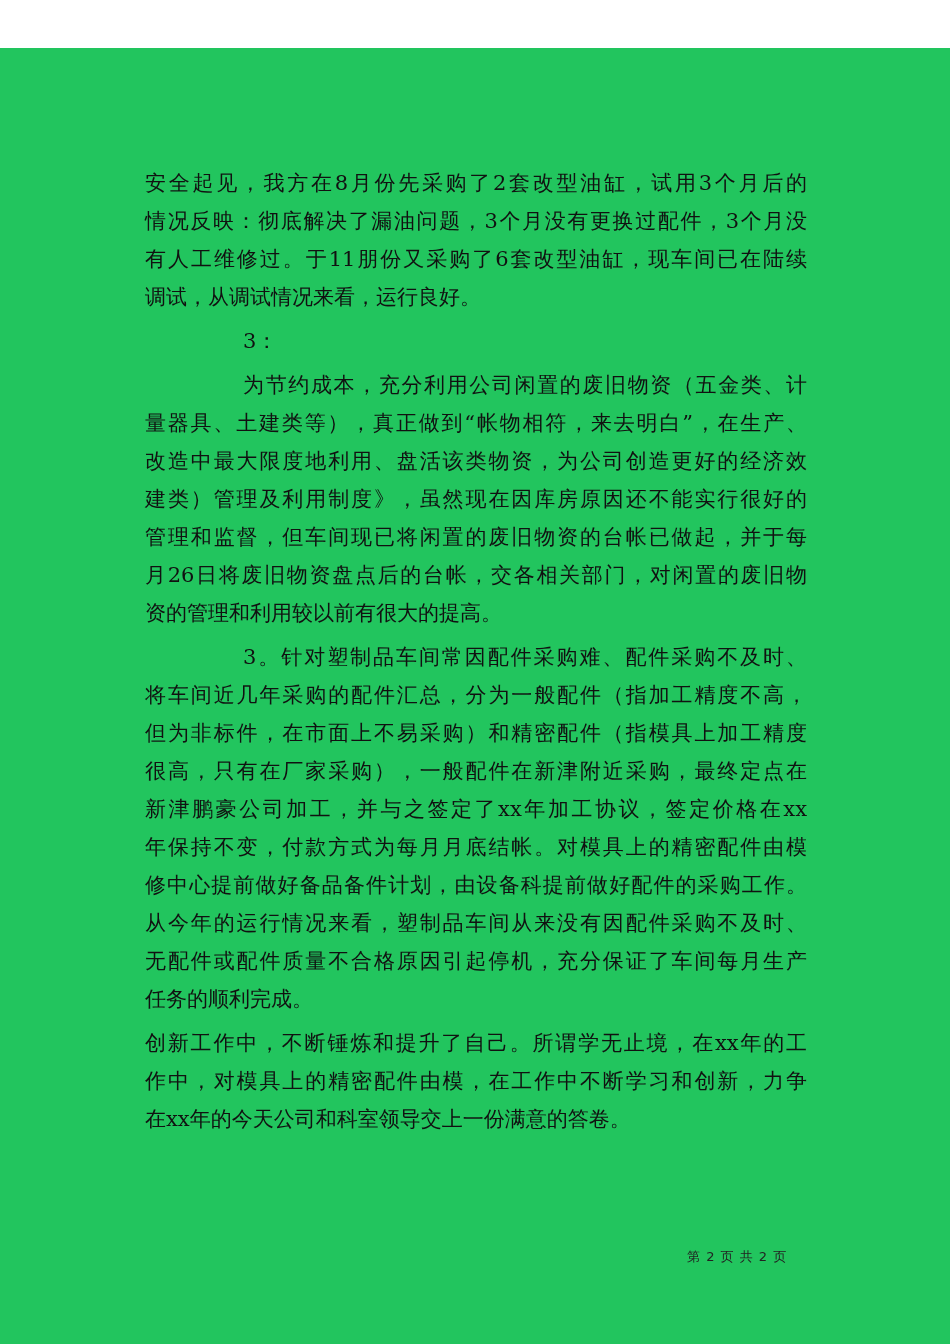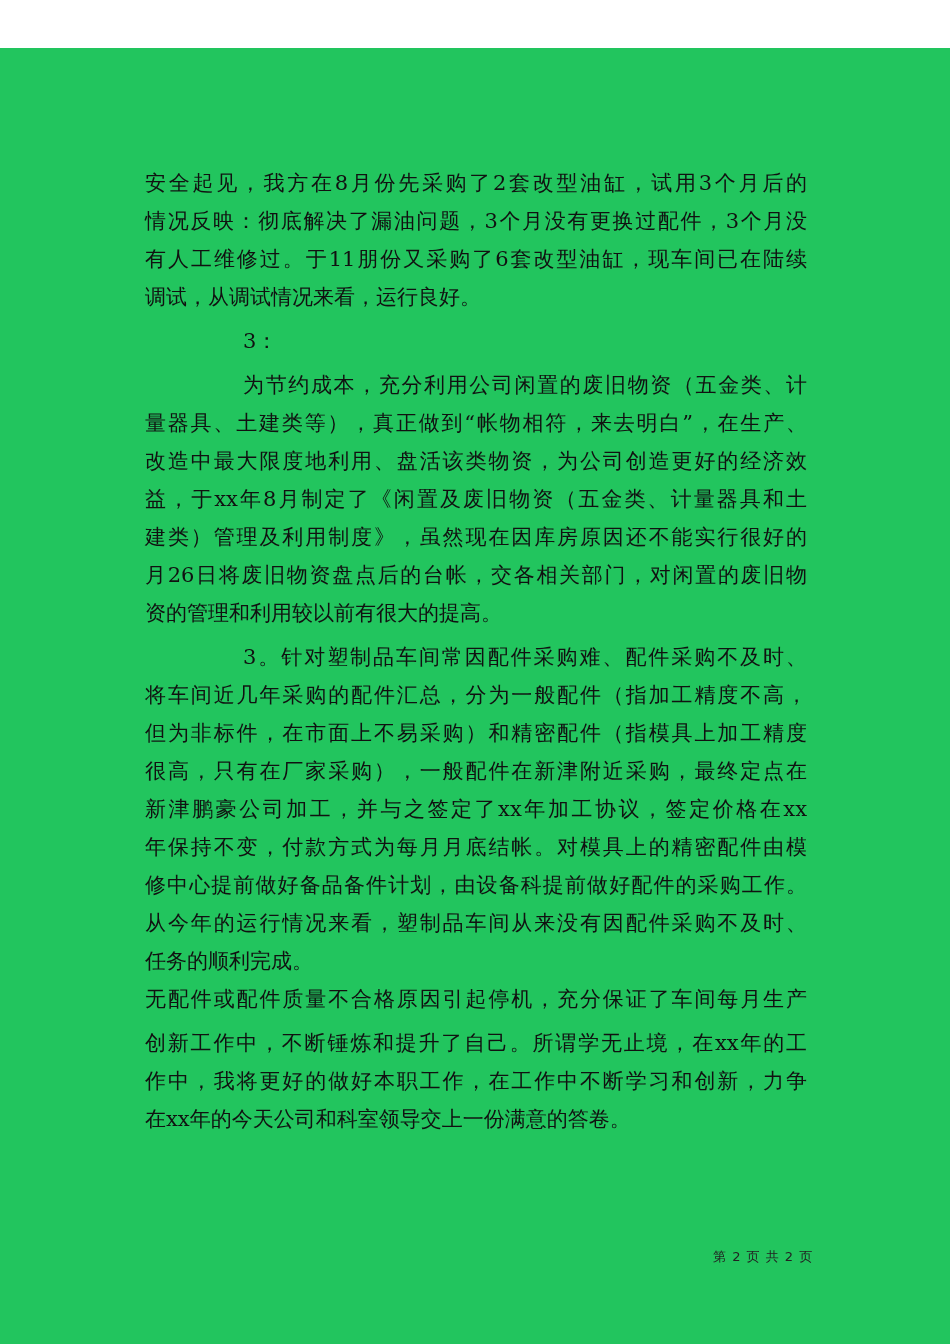--- a/index.html
+++ b/index.html
@@ -42,21 +42,21 @@
       text-align-last: left;
     }
     .line.indent {
       padding-left: 98px;
     }
     .gap {
       height: 6px;
     }
     .footer {
       position: absolute;
-      left: 713px;
+      left: 687px;
       top: 1200px;
       font-size: 13px;
       font-family: "DejaVu Sans", "Liberation Sans", sans-serif;
       color: #222222;
       letter-spacing: 1px;
     }
   </style>
 </head>
 <body>
 
@@ -73,43 +73,43 @@
 
     <div>
       <div class="line indent last">3：</div>
     </div>
     <div class="gap"></div>
 
     <div>
       <div class="line indent">为节约成本，充分利用公司闲置的废旧物资（五金类、计</div>
       <div class="line">量器具、土建类等），真正做到“帐物相符，来去明白”，在生产、</div>
       <div class="line">改造中最大限度地利用、盘活该类物资，为公司创造更好的经济效</div>
-      <div class="line">益，于xx年8月制定了《闲置及废旧物资（五金类、计量器具和土</div>
       <div class="line">建类）管理及利用制度》，虽然现在因库房原因还不能实行很好的</div>
+      <div class="line">管理和监督，但车间现已将闲置的废旧物资的台帐已做起，并于每</div>
       <div class="line">月26日将废旧物资盘点后的台帐，交各相关部门，对闲置的废旧物</div>
       <div class="line last">资的管理和利用较以前有很大的提高。</div>
     </div>
     <div class="gap"></div>
 
     <div>
       <div class="line indent">3。针对塑制品车间常因配件采购难、配件采购不及时、</div>
       <div class="line">将车间近几年采购的配件汇总，分为一般配件（指加工精度不高，</div>
       <div class="line">但为非标件，在市面上不易采购）和精密配件（指模具上加工精度</div>
       <div class="line">很高，只有在厂家采购），一般配件在新津附近采购，最终定点在</div>
       <div class="line">新津鹏豪公司加工，并与之签定了xx年加工协议，签定价格在xx</div>
       <div class="line">年保持不变，付款方式为每月月底结帐。对模具上的精密配件由模</div>
       <div class="line">修中心提前做好备品备件计划，由设备科提前做好配件的采购工作。</div>
       <div class="line">从今年的运行情况来看，塑制品车间从来没有因配件采购不及时、</div>
+      <div class="line">无配件或配件质量不合格原因引起停机，充分保证了车间每月生产</div>
       <div class="line last">任务的顺利完成。</div>
-      <div class="line">无配件或配件质量不合格原因引起停机，充分保证了车间每月生产</div>
     </div>
     <div class="gap"></div>
 
     <div>
       <div class="line">创新工作中，不断锤炼和提升了自己。所谓学无止境，在xx年的工</div>
-      <div class="line">作中，我将更好的做好本职工作，在工作中不断学习和创新，力争</div>
+      <div class="line">作中，对模具上的精密配件由模，在工作中不断学习和创新，力争</div>
       <div class="line last">在xx年的今天公司和科室领导交上一份满意的答卷。</div>
     </div>
 
   </div>
 
   <div class="footer">第 2 页 共 2 页</div>
 </div>
 
 </body></html>

